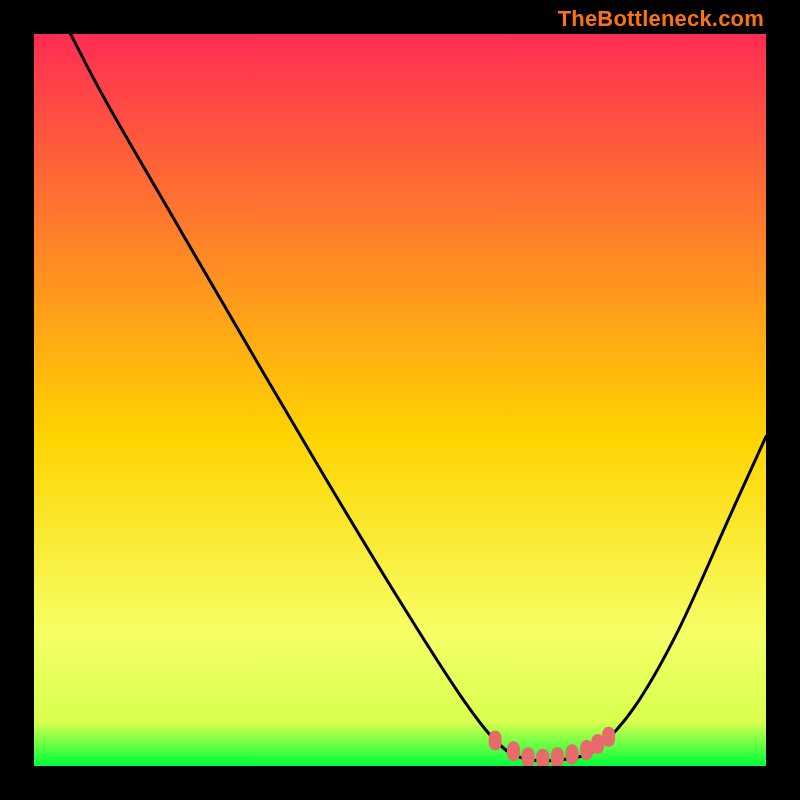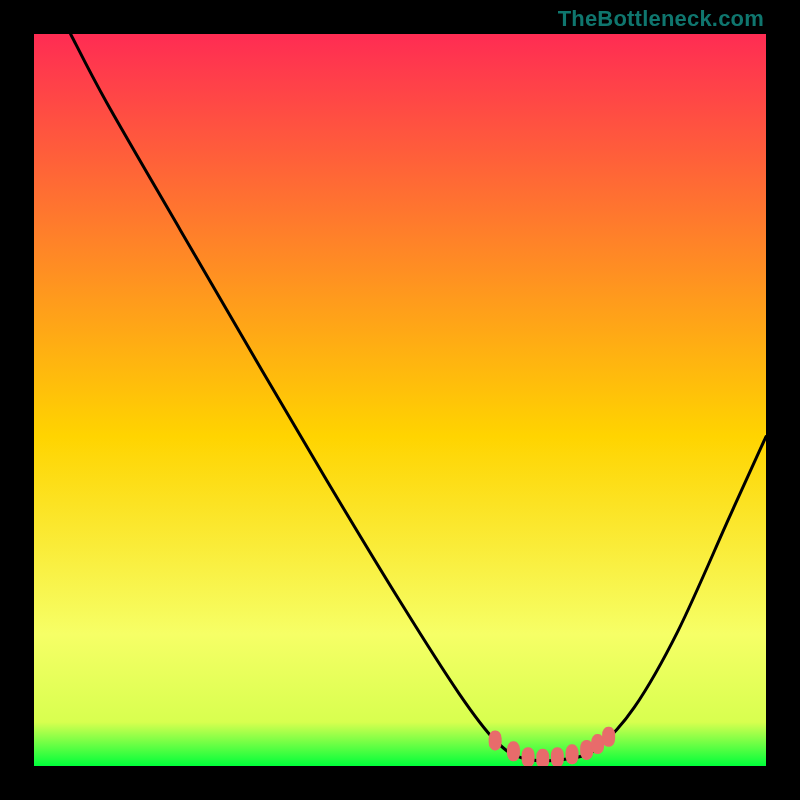--- a/index.html
+++ b/index.html
@@ -26,21 +26,21 @@
     height: 732px;
     overflow: hidden;
   }
   .watermark {
     position: absolute;
     top: 6px;
     right: 36px;
     font-family: Arial, Helvetica, sans-serif;
     font-size: 22px;
     font-weight: 600;
-    color: #0f766e;
+    color: #f97316;
     letter-spacing: 0.2px;
   }
 </style>
 </head>
 <body>
 
 <div class="frame">
   <div class="plot">
     <svg width="732" height="732" viewBox="0 0 732 732" preserveAspectRatio="none">
       <defs>

